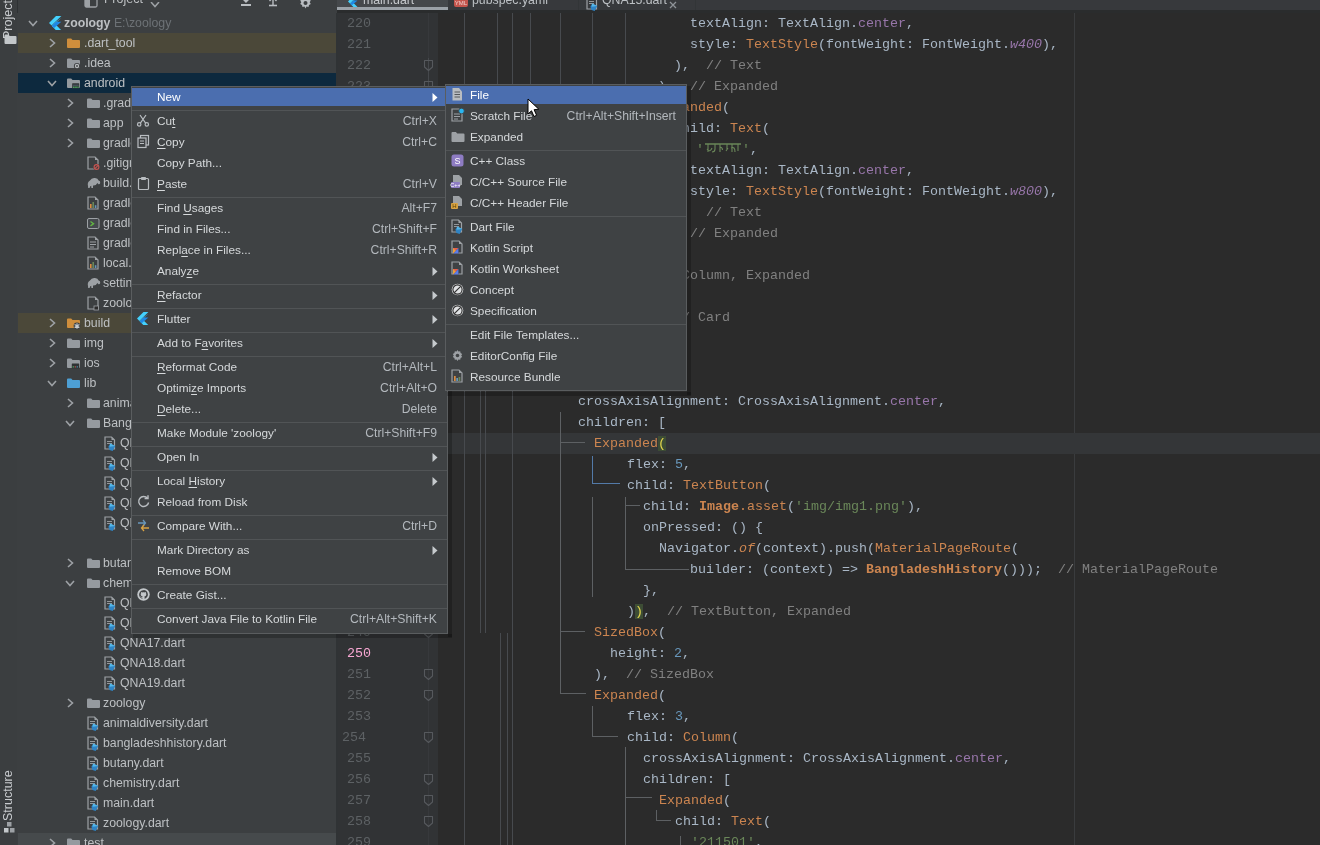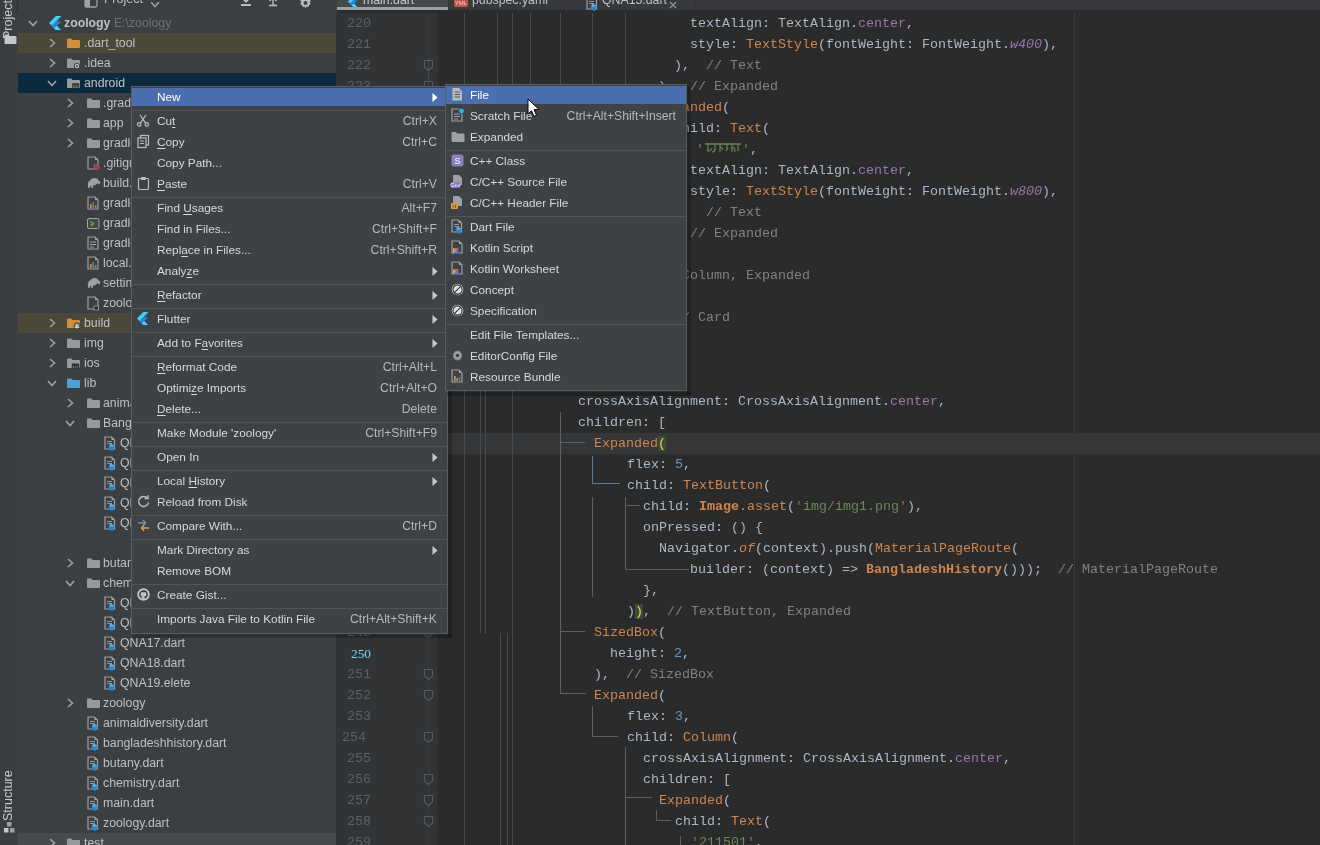--- a/index.html
+++ b/index.html
@@ -318,21 +318,21 @@
     <path d="M7.2 7.6 l5 2.5 -5.6 0.6 z" fill="#55b8e8"></path>
   </svg>
 <div class="tl" style="left:120px;top:653px;">QNA18.dart</div>
 <svg style="position:absolute;left:103px;top:676px;" width="15" height="16" viewBox="0 0 15 16">
     <path d="M2 1 h6.5 l3 3 v9 h-9.5 z" fill="none" stroke="#9da1a5" stroke-width="1.2"></path>
     <path d="M8.5 1 l3 3 h-3 z" fill="#9da1a5"></path>
     <path d="M4 5.5 h5 M4 7.5 h5" stroke="#9da1a5" stroke-width="0.9"></path>
     <path d="M7.2 7.6 l5 2.5 -2.5 5 -3.2-1.1 -1.1-3.2 z" fill="#2f84c4"></path>
     <path d="M7.2 7.6 l5 2.5 -5.6 0.6 z" fill="#55b8e8"></path>
   </svg>
-<div class="tl" style="left:120px;top:673px;">QNA19.elete</div>
+<div class="tl" style="left:120px;top:673px;">QNA19.dart</div>
 <svg style="position:absolute;left:66px;top:698px;" width="8" height="10" viewBox="0 0 8 10">
     <path d="M2 1 L6.5 5 L2 9" fill="none" stroke="#9da1a5" stroke-width="1.6"></path>
   </svg>
 <svg style="position:absolute;left:86px;top:696px;" width="15" height="14" viewBox="0 0 15 14">
     <path d="M1 3.5 a1 1 0 0 1 1-1 h3.2 l1.3 1.6 h6.5 a1 1 0 0 1 1 1 v6 a1 1 0 0 1 -1 1 h-11 a1 1 0 0 1 -1-1 z" fill="#959a9f"></path>
   </svg>
 <div class="tl" style="left:103px;top:693px;">zoology</div>
 <svg style="position:absolute;left:86px;top:716px;" width="15" height="16" viewBox="0 0 15 16">
     <path d="M2 1 h6.5 l3 3 v9 h-9.5 z" fill="none" stroke="#9da1a5" stroke-width="1.2"></path>
     <path d="M8.5 1 l3 3 h-3 z" fill="#9da1a5"></path>
@@ -416,21 +416,21 @@
 <div style="left:337px;top:433px;width:34px;height:21px;line-height:21px;text-align:right;font-family:'Liberation Mono',monospace;font-size:13.33px;color:#5d6164;">240</div>
 <div style="left:337px;top:454px;width:34px;height:21px;line-height:21px;text-align:right;font-family:'Liberation Mono',monospace;font-size:13.33px;color:#5d6164;">241</div>
 <div style="left:337px;top:475px;width:34px;height:21px;line-height:21px;text-align:right;font-family:'Liberation Mono',monospace;font-size:13.33px;color:#5d6164;">242</div>
 <div style="left:337px;top:496px;width:34px;height:21px;line-height:21px;text-align:right;font-family:'Liberation Mono',monospace;font-size:13.33px;color:#5d6164;">243</div>
 <div style="left:337px;top:517px;width:34px;height:21px;line-height:21px;text-align:right;font-family:'Liberation Mono',monospace;font-size:13.33px;color:#5d6164;">244</div>
 <div style="left:337px;top:538px;width:34px;height:21px;line-height:21px;text-align:right;font-family:'Liberation Mono',monospace;font-size:13.33px;color:#5d6164;">245</div>
 <div style="left:337px;top:559px;width:34px;height:21px;line-height:21px;text-align:right;font-family:'Liberation Mono',monospace;font-size:13.33px;color:#5d6164;">246</div>
 <div style="left:337px;top:580px;width:34px;height:21px;line-height:21px;text-align:right;font-family:'Liberation Mono',monospace;font-size:13.33px;color:#5d6164;">247</div>
 <div style="left:337px;top:601px;width:34px;height:21px;line-height:21px;text-align:right;font-family:'Liberation Mono',monospace;font-size:13.33px;color:#5d6164;">248</div>
 <div style="left:337px;top:622px;width:34px;height:21px;line-height:21px;text-align:right;font-family:'Liberation Mono',monospace;font-size:13.33px;color:#5d6164;">249</div>
-<div style="left:337px;top:643px;width:34px;height:21px;line-height:21px;text-align:right;font-family:Liberation Serif, serif;font-size:13.33px;color:#7dd3fc;">250</div>
+<div style="left:337px;top:643px;width:34px;height:21px;line-height:21px;text-align:right;font-family:Liberation Mono, monospace;font-size:13.33px;color:#f9a8d4;">250</div>
 <div style="left:337px;top:664px;width:34px;height:21px;line-height:21px;text-align:right;font-family:'Liberation Mono',monospace;font-size:13.33px;color:#5d6164;">251</div>
 <div style="left:337px;top:685px;width:34px;height:21px;line-height:21px;text-align:right;font-family:'Liberation Mono',monospace;font-size:13.33px;color:#5d6164;">252</div>
 <div style="left:337px;top:706px;width:34px;height:21px;line-height:21px;text-align:right;font-family:'Liberation Mono',monospace;font-size:13.33px;color:#5d6164;">253</div>
 <div style="left:337px;top:727px;width:34px;height:21px;line-height:21px;text-align:center;font-family:'Liberation Mono',monospace;font-size:13.33px;color:#5d6164;">254</div>
 <div style="left:337px;top:748px;width:34px;height:21px;line-height:21px;text-align:right;font-family:'Liberation Mono',monospace;font-size:13.33px;color:#5d6164;">255</div>
 <div style="left:337px;top:769px;width:34px;height:21px;line-height:21px;text-align:right;font-family:'Liberation Mono',monospace;font-size:13.33px;color:#5d6164;">256</div>
 <div style="left:337px;top:790px;width:34px;height:21px;line-height:21px;text-align:right;font-family:'Liberation Mono',monospace;font-size:13.33px;color:#5d6164;">257</div>
 <div style="left:337px;top:811px;width:34px;height:21px;line-height:21px;text-align:right;font-family:'Liberation Mono',monospace;font-size:13.33px;color:#5d6164;">258</div>
 <div style="left:337px;top:832px;width:34px;height:21px;line-height:21px;text-align:right;font-family:'Liberation Mono',monospace;font-size:13.33px;color:#5d6164;">259</div>
 <div style="left:463.5px;top:13px;width:1px;height:832px;background:#474a4e;"></div>
@@ -628,21 +628,21 @@
     <path d="M1.5 1 L6.5 5.5 L1.5 10 z" fill="#c6cacd"></path>
   </svg>
 <div class="mi" style="left:157px;top:560.5px;z-index:22;color:#d6d9db;">Remove BOM</div>
 <div style="left:132px;top:584px;width:315px;height:1px;background:#515456;z-index:21;"></div>
 <div class="mi" style="left:157px;top:584.5px;z-index:22;color:#d6d9db;">Create Gist...</div>
 <svg style="position:absolute;z-index:22;left:136px;top:587px;" width="16" height="16" viewBox="0 0 16 16">
     <circle cx="7.5" cy="7.5" r="6.2" fill="#c3c7ca"></circle>
     <path d="M7.5 3.2 c-2.5 0-4.4 1.9-4.4 4.4 0 2 1.3 3.6 3 4.2 .2 0 .3-.1 .3-.2 v-.9 c-1.2 .3-1.5-.5-1.5-.5 -.2-.5-.5-.7-.5-.7 -.4-.3 0-.3 0-.3 .5 0 .7 .5 .7 .5 .4 .7 1.1 .5 1.3 .4 0-.3 .2-.5 .3-.6 -1-.1-2-.5-2-2.2 0-.5 .2-.9 .5-1.2 0-.1-.2-.6 0-1.2 0 0 .4-.1 1.2 .5 .4-.1 .7-.2 1.1-.2 .4 0 .8 0 1.1 .2 .8-.6 1.2-.5 1.2-.5 .2 .6 0 1.1 0 1.2 .3 .3 .5 .7 .5 1.2 0 1.7-1 2.1-2 2.2 .2 .1 .3 .4 .3 .8 v1.2 c0 .1 .1 .2 .3 .2 1.7-.6 3-2.2 3-4.2 0-2.5-1.9-4.4-4.4-4.4 z" fill="#3f4244"></path>
   </svg>
 <div style="left:132px;top:608px;width:315px;height:1px;background:#515456;z-index:21;"></div>
-<div class="mi" style="left:157px;top:608.5px;z-index:22;color:#d6d9db;">Imports Java File to Kotlin File</div>
+<div class="mi" style="left:157px;top:608.5px;z-index:22;color:#d6d9db;">Convert Java File to Kotlin File</div>
 <div class="mi sc" style="right:883px;top:608.5px;z-index:22;text-align:right;left:auto;">Ctrl+Alt+Shift+K</div>
 <div style="left:445px;top:83.5px;width:242px;height:307px;background:#3f4244;border:1px solid #5a5d5f;z-index:24;"></div>
 <div style="left:446px;top:86px;width:240px;height:18px;background:#4b6eaf;z-index:25;"></div>
 <div class="mi" style="left:470px;top:84.5px;z-index:26;color:#ffffff;">File</div>
 <svg style="position:absolute;z-index:26;left:450px;top:87px;" width="15" height="15" viewBox="0 0 15 15">
     <path d="M2.5 1 h6.5 l3 3.5 v9 h-9.5 z" fill="#b9bdc1"></path>
     <path d="M4.5 5 h5.5 M4.5 7.5 h5.5 M4.5 10 h5.5" stroke="#55585b" stroke-width="1"></path>
   </svg>
 <div class="mi" style="left:470px;top:105.5px;z-index:26;color:#d6d9db;">Scratch File</div>
 <svg style="position:absolute;z-index:26;left:450px;top:108px;" width="15" height="15" viewBox="0 0 15 15">

